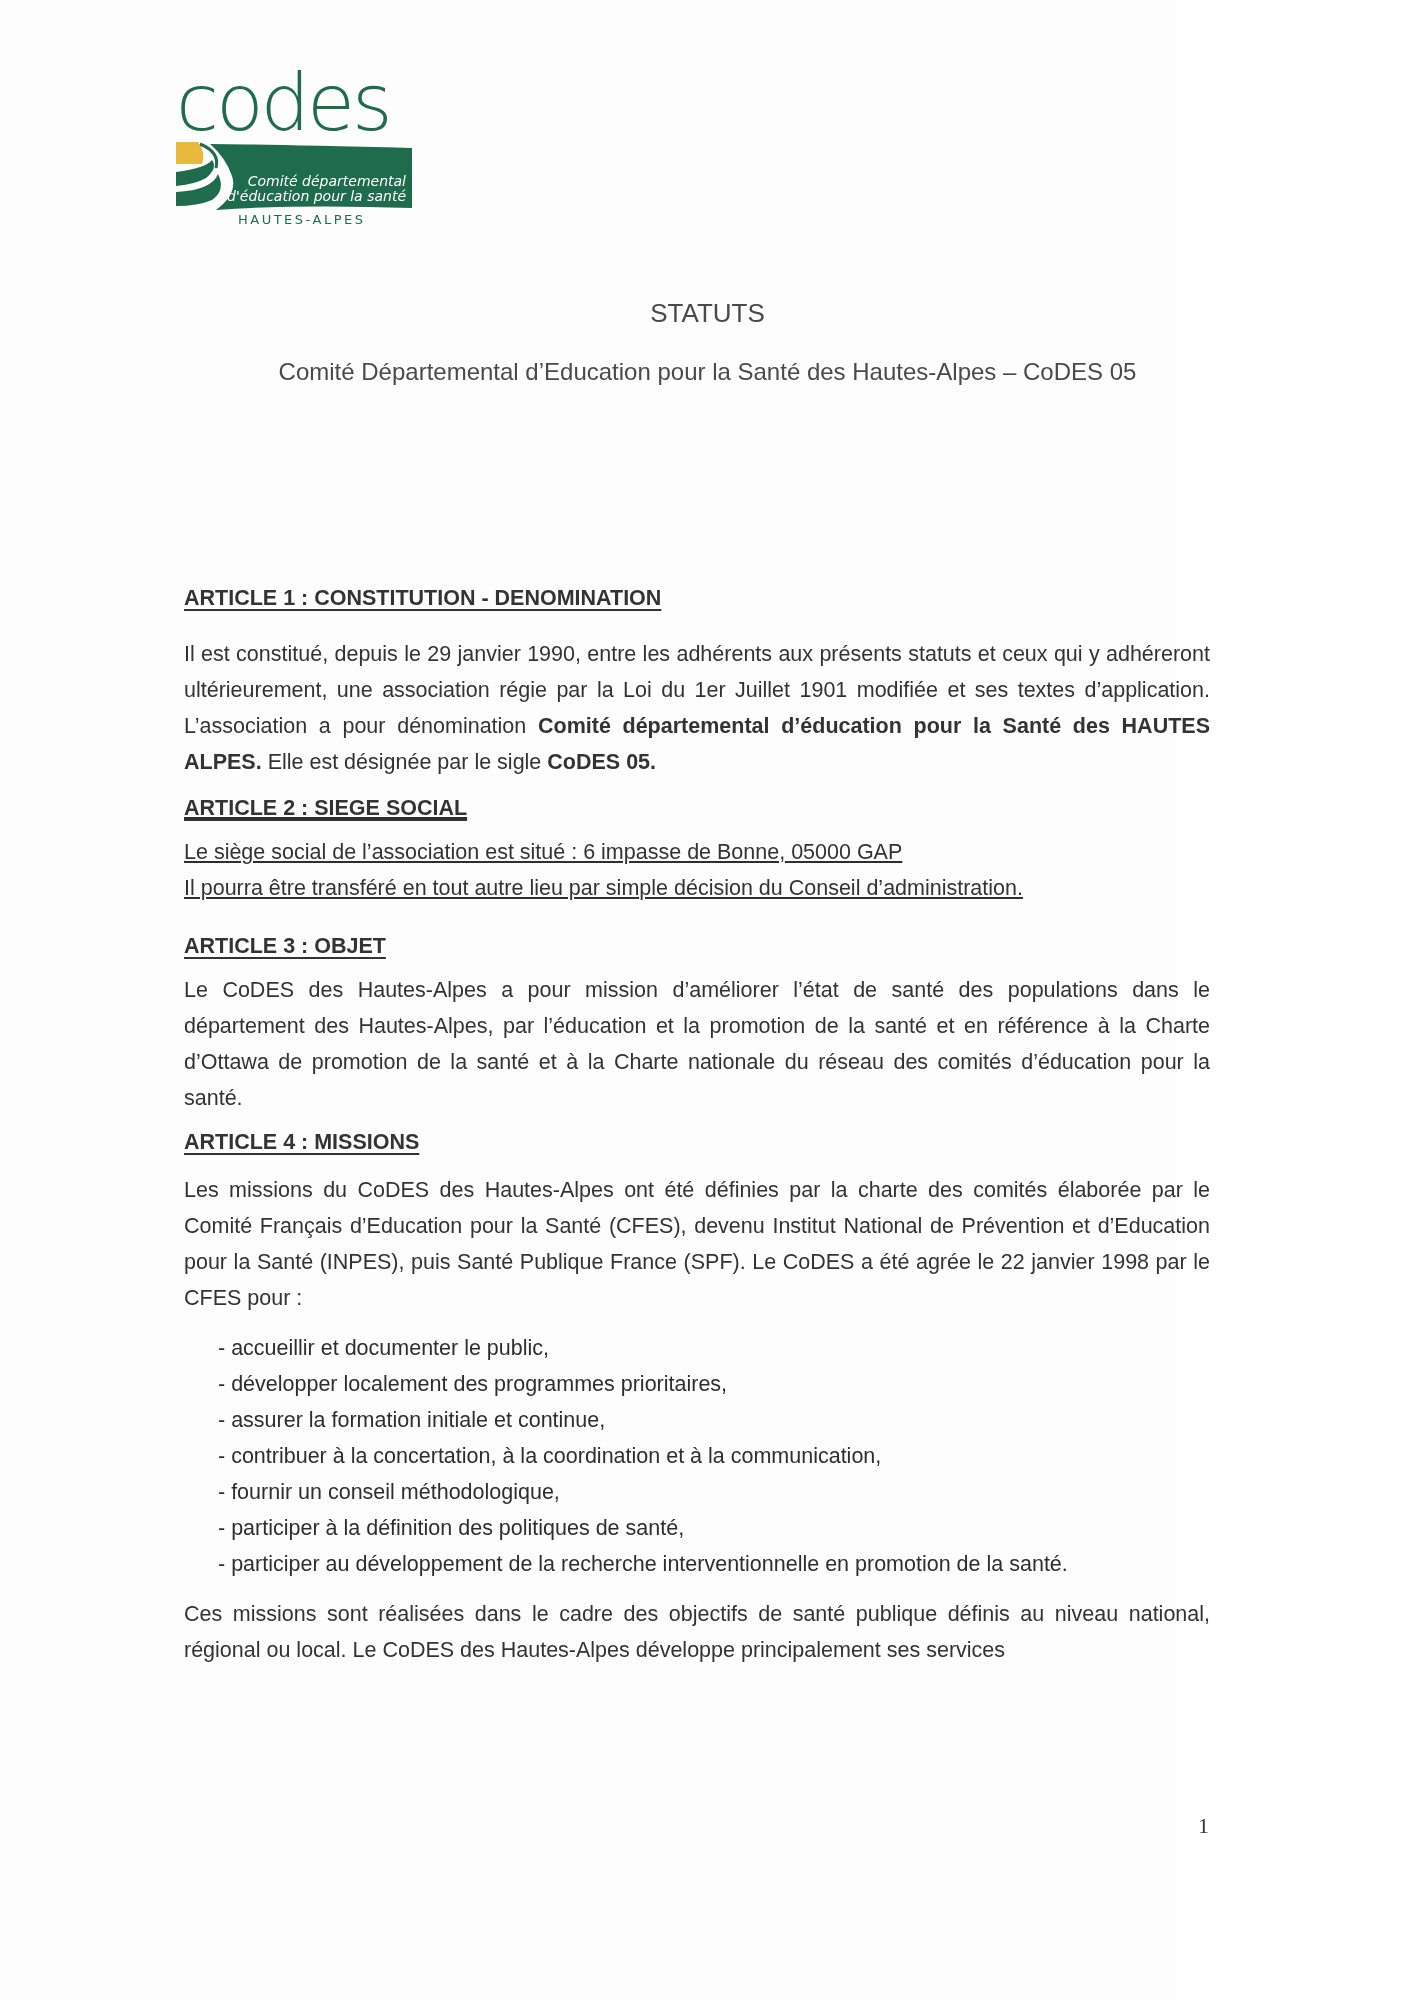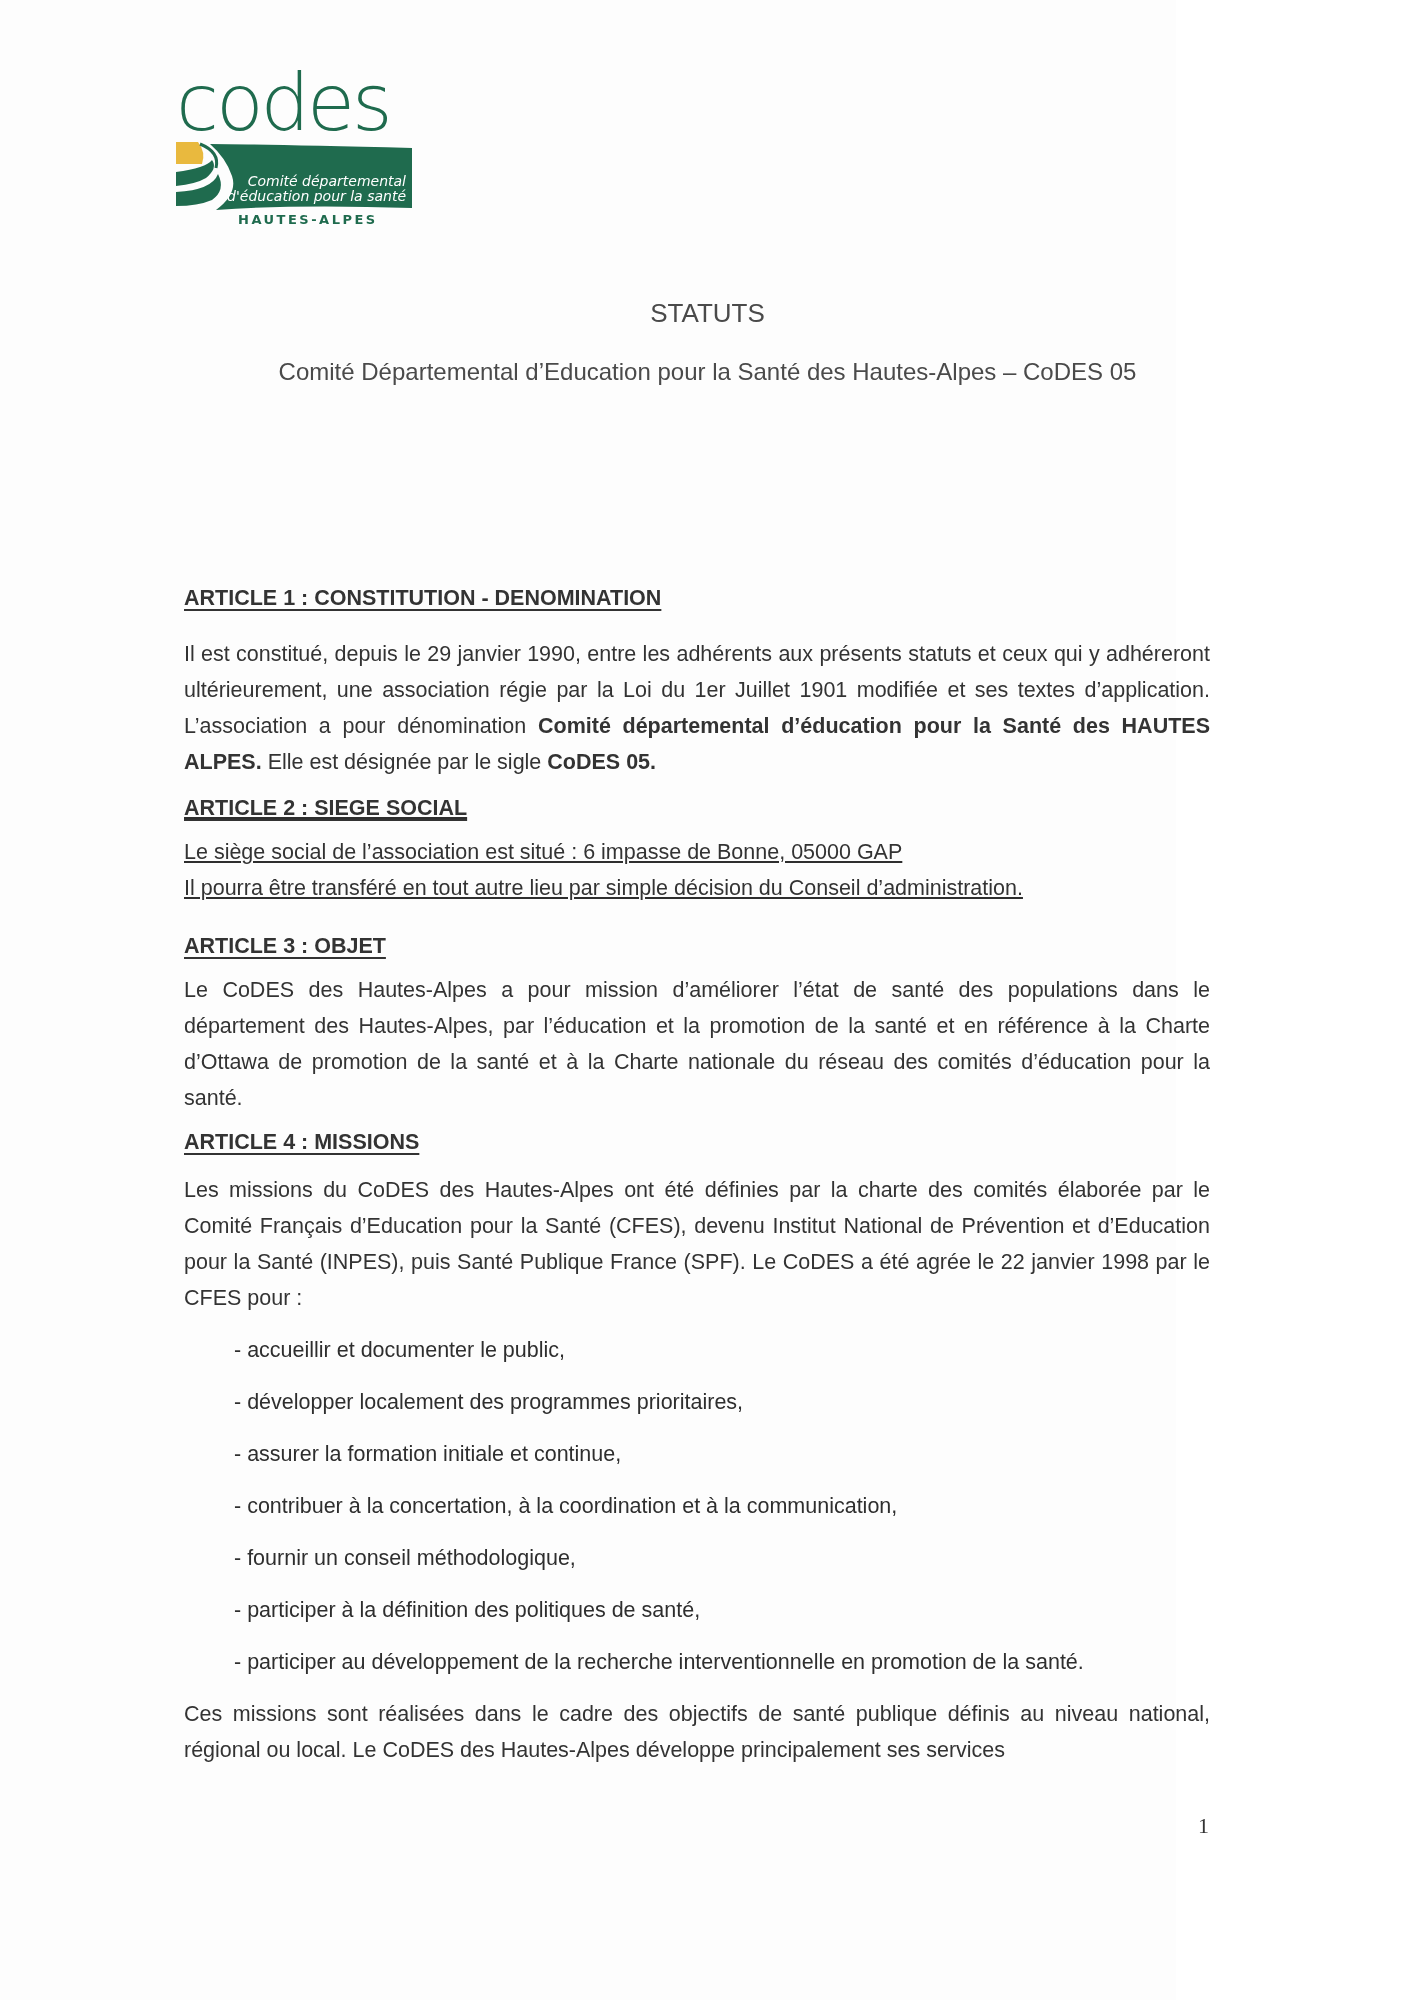--- a/index.html
+++ b/index.html
@@ -7,34 +7,34 @@
          font-family: "Liberation Sans Narrow", "Liberation Sans", sans-serif; color: #2e2e2e; }
   .page { position: absolute; left: 0; top: 0; width: 1135px; height: 2000px; background: #fdfdfd; padding-left: 41px; }
 
   
   .logo { position: absolute; left: 176px; top: 78px; width: 236px; height: 152px; }
   .logo-word { position: absolute; left: 0; top: -14px; font-family: "DejaVu Sans", sans-serif; font-weight: 300;
                font-size: 78px; letter-spacing: -3px; color: #1f6b4e; line-height: 1; }
   .logo-band { position: absolute; left: 0; top: 64px; width: 236px; height: 68px; }
   .logo-text { position: absolute; right: 6px; top: 96px; text-align: right; font-family: "DejaVu Sans", sans-serif;
                font-style: italic; font-size: 14px; line-height: 15px; color: #ffffff; }
-  .logo-region { position: absolute; left: 62px; top: 134px; font-family: "DejaVu Sans", sans-serif; font-weight: bold;
+  .logo-region { position: absolute; left: 62px; top: 134px; font-family: "DejaVu Sans", sans-serif; font-weight: normal;
                  font-size: 13px; letter-spacing: 2.5px; color: #1f6b4e; }
 
   
   .title { position: absolute; left: 0; width: 1415px; text-align: center; top: 298px; font-size: 26px; color: #4a4a4a; }
   .subtitle { position: absolute; left: 0; width: 1415px; text-align: center; top: 358px; font-size: 24px; color: #4a4a4a; }
   .revised { position: absolute; left: 0; width: 1415px; text-align: center; top: 418px; font-size: 21px; color: #333; }
 
   .content { position: absolute; left: 184px; top: 580px; width: 1026px; font-size: 21.5px; line-height: 36px; }
   .article-title { text-decoration: underline; text-underline-offset: 4px; font-size: 21.5px; color: #333; margin: 0; }
   .para { margin: 0; text-align: justify; color: #333; }
   .bold { font-weight: bold; }
   ul.missions { list-style: none; margin: 0; padding: 0 0 0 34px; }
-  ul.missions li { margin: 16px; line-height: 36px; }
+  ul.missions li { margin: 0; line-height: 36px; }
   ul.missions li::before { content: "- "; }
 
   .page-number { position: absolute; left: 1198px; top: 1813px; font-family: "Liberation Serif", serif; font-size: 22px; color: #333; }
 </style>
 </head>
 <body>
 
 <div class="page">
 
   <div class="logo">

